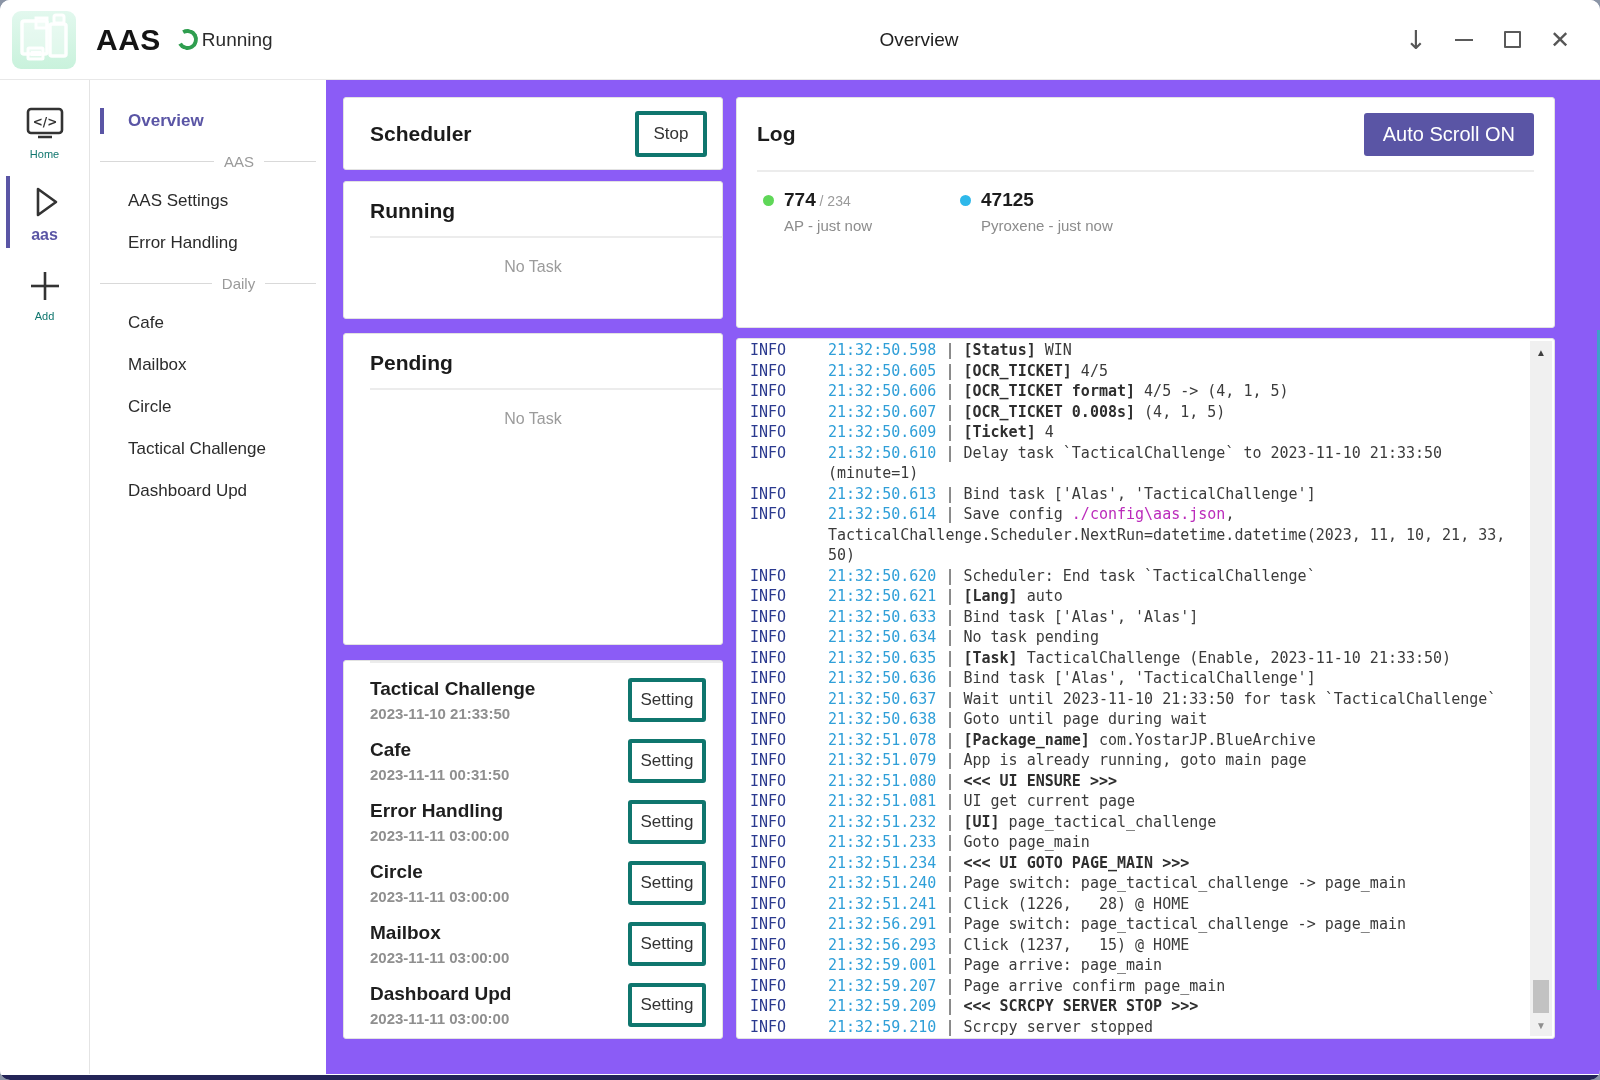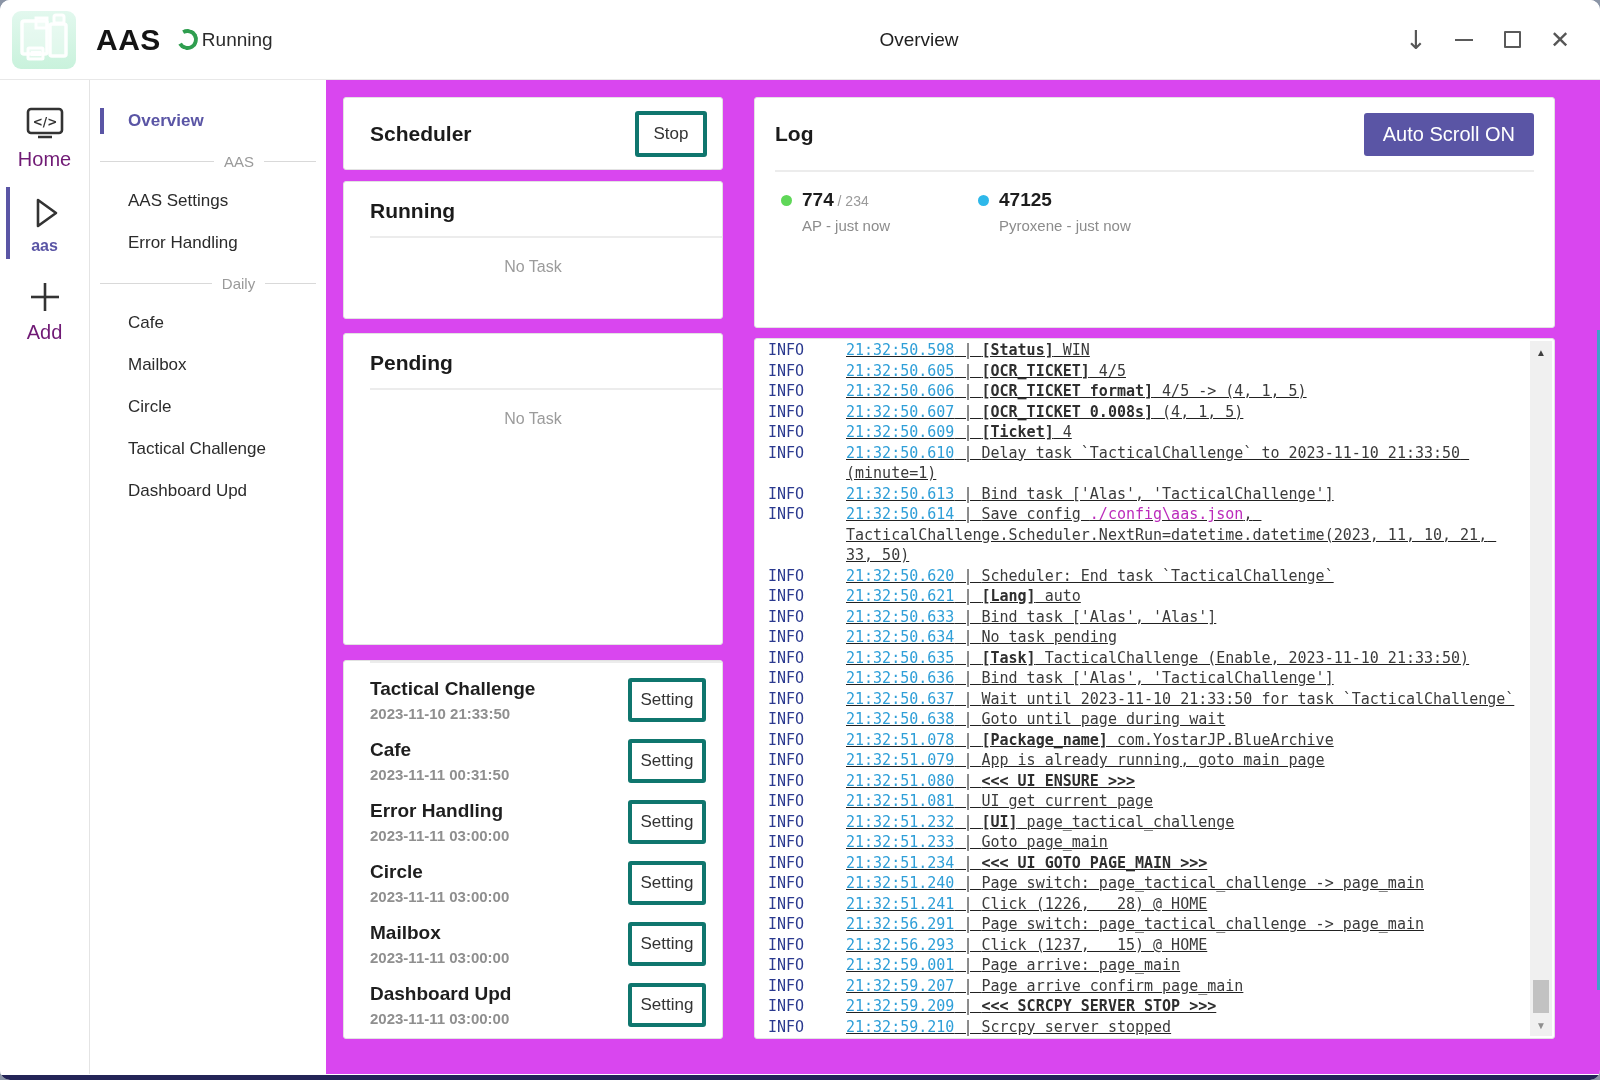--- a/index.html
+++ b/index.html
@@ -24,34 +24,34 @@
   .wc-glyph{font-size:26px;line-height:1;font-family:"DejaVu Sans",sans-serif;}
   .min-line{width:18px;border-top:2px solid #5a5a5a;}
   .max-box{width:17px;height:17px;border:2px solid #5a5a5a;border-radius:1px;}
   .close-glyph{font-size:24px;font-family:"DejaVu Sans",sans-serif;}
 
   
   .app-body{display:flex;height:994px;}
   .iconbar{width:90px;border-right:1px solid #e4e4e4;padding-top:14px;background:#fff;flex:none;}
   .icon-item{position:relative;display:flex;flex-direction:column;align-items:center;padding:10px 0 12px;}
   .icon-item .icon{height:40px;display:flex;align-items:center;justify-content:center;}
-  .icon-label{font-size:20px;color:#701a75;margin-top:4px;}
+  .icon-label{font-size:11px;color:#0f766e;margin-top:4px;}
   .icon-item.active .icon-label{color:var(--accent);font-weight:700;font-size:16px;}
   .icon-item.active::before{content:'';position:absolute;left:6px;top:4px;bottom:8px;width:4px;background:var(--accent);}
 
   .navpanel{width:236px;padding-top:20px;background:#fff;flex:none;}
   .nav-link{position:relative;height:42px;line-height:42px;padding-left:38px;font-size:17px;color:#2b2b2b;cursor:default;}
   .nav-link.active{color:var(--accent);font-weight:700;}
   .nav-link.active::before{content:'';position:absolute;left:10px;top:8px;bottom:8px;width:4px;background:var(--accent);}
   .nav-section{height:38px;display:flex;align-items:center;color:#9a9a9a;font-size:15px;padding:0 10px;}
   .nav-section .line{height:0;border-top:1px solid #d9d9d9;}
   .nav-section .l1{flex:2.2;margin-right:10px;}
   .nav-section .l2{flex:1;margin-left:10px;}
 
-  .content{flex:1;background:#d946ef;padding:17px 45px 35px 17px;display:flex;gap:31px;overflow:hidden;}
+  .content{flex:1;background:#8b5cf6;padding:17px 45px 35px 17px;display:flex;gap:13px;overflow:hidden;}
   .col-left{width:380px;flex:none;display:flex;flex-direction:column;}
   .col-right{flex:1;display:flex;flex-direction:column;min-width:0;}
 
   .card{background:#fff;border:1px solid #e2e2e2;border-radius:3px;}
   .card-title{font-size:21px;font-weight:700;color:#1b1b1b;margin:0;}
   .divider{height:2px;background:#ececec;}
 
   
   .card-scheduler{height:73px;flex:none;display:flex;align-items:center;padding:0 15px 0 26px;}
   .card-scheduler .card-title{flex:1;}
@@ -83,21 +83,21 @@
   .autoscroll-btn{height:43px;padding:0 19px;background:var(--accent);color:#fff;border:none;
     border-radius:3px;font-size:20px;font-family:inherit;}
   .stats{display:flex;padding-top:17px;padding-left:6px;}
   .stat{width:197px;display:flex;}
   .dot{width:11px;height:11px;border-radius:50%;margin-top:6px;margin-right:10px;flex:none;}
   .stat-value{font-size:19px;font-weight:700;color:#1d1d1d;}
   .stat-suffix{font-size:14px;font-weight:400;color:#9a9a9a;}
   .stat-label{font-size:15px;color:#8c8c8c;margin-top:6px;}
 
   
-  .card-logbody{flex:1;margin-top:10px;position:relative;overflow:hidden;padding:10px 36px 8px 13px;text-decoration:underline;}
+  .card-logbody{flex:1;margin-top:10px;position:relative;overflow:hidden;padding:10px 36px 8px 13px;}
   .log-lines{margin-top:-9px;font-family:"DejaVu Sans Mono",monospace;font-size:15px;
     line-height:20.5px;color:#3b3b3b;}
   .log-line{padding-left:78px;text-indent:-78px;white-space:pre-wrap;word-break:break-word;}
   .lvl{display:inline-block;width:78px;text-indent:0;color:var(--info);}
   .time{color:var(--time);}
   .sep{color:#4c4c4c;}
   .msg.b{font-weight:700;color:#2e2e2e;}
   .msg.m{color:var(--path);}
 
   .vscroll{position:absolute;top:2px;right:2px;bottom:2px;width:22px;background:#f0f0f0;}

